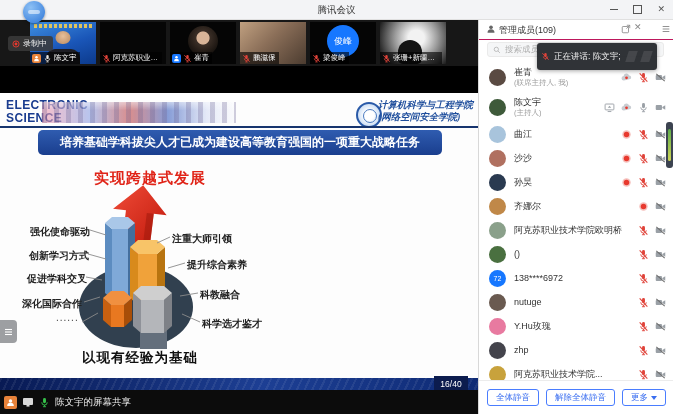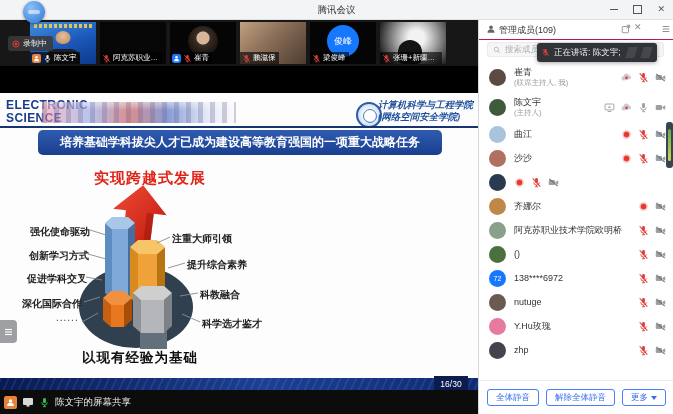--- a/index.html
+++ b/index.html
@@ -97,21 +97,21 @@
   .panel{position:absolute;left:478px;top:19px;width:195px;height:395px;background:#fff;border-left:1px solid #d8d8d8;box-sizing:border-box;}
   .p-header{position:absolute;left:0;top:0;width:100%;height:20px;border-bottom:1px solid #be185d;}
   .p-title{position:absolute;left:20px;top:5px;font-size:9px;color:#333;}
   .p-person{position:absolute;left:7px;top:5px;width:10px;height:10px;}
   .p-popout{position:absolute;left:142px;top:5px;width:10px;height:10px;}
   .p-close{position:absolute;left:155px;top:4px;font-size:9px;color:#888;line-height:1;}
   .p-menu{position:absolute;left:182px;top:5px;width:10px;height:10px;}
   .p-search{position:absolute;left:8px;top:23px;width:177px;height:15px;background:#f5f6f7;border:1px solid #eaeaea;
     border-radius:3px;display:flex;align-items:center;gap:4px;padding-left:5px;box-sizing:border-box;color:#b0b0b0;font-size:8.5px;}
   .p-search svg{width:8px;height:8px;}
-  .toast{position:absolute;left:58px;top:24px;width:120px;height:19px;background:rgba(35,38,43,.94);border-radius:3px;
+  .toast{position:absolute;left:58px;top:24px;width:120px;height:27px;background:rgba(35,38,43,.94);border-radius:3px;
     display:flex;align-items:center;gap:4px;padding:5px 4px;box-sizing:border-box;z-index:9;color:#f0f0f0;font-size:8.5px;
     box-shadow:0 1px 4px rgba(0,0,0,.35);white-space:nowrap;}
   .toast svg{width:9px;height:9px;flex:0 0 auto;}
   .wm{width:9px;height:11px;background:rgba(255,255,255,.10);transform:skewX(-18deg);margin-left:2px;flex:0 0 auto;}
   .m-list{position:absolute;left:0;top:43px;width:195px;height:319px;overflow:hidden;}
   .member-row{display:flex;align-items:center;height:24px;padding:0 8px 0 10px;box-sizing:border-box;}
   .member-row.tall{height:30px;}
   .m-avatar{width:17px;height:17px;border-radius:50%;flex:0 0 auto;margin-right:8px;display:flex;align-items:center;
     justify-content:center;color:#fff;font-size:7px;background:#888;}
   .m-text{flex:1;min-width:0;line-height:1.2;}
@@ -343,21 +343,21 @@
         <div class="slide-label ll-2">促进学科交叉</div>
         <div class="slide-label ll-3">深化国际合作</div>
         <div class="slide-label ll-4">......</div>
         <div class="slide-label rl-0">注重大师引领</div>
         <div class="slide-label rl-1">提升综合素养</div>
         <div class="slide-label rl-2">科教融合</div>
         <div class="slide-label rl-3">科学选才鉴才</div>
       </div>
 
     <div class="ppt-bar"></div>
-    <div class="page-box">16/30</div>
+    <div class="page-box">16/40</div>
   </div>
 
   <div class="side-toggle">
     <svg width="9" height="8" viewBox="0 0 9 8">
       <g stroke="#fff" stroke-width="1.1">
           <path d="M1 1.5h7"></path>
           <path d="M1 4h7"></path>
           <path d="M1 6.5h7"></path>
         </g>
     </svg>
@@ -548,20 +548,24 @@
               <svg viewBox="0 0 12 12">
                 <rect x="0.8" y="3.4" width="6.8" height="5.2" rx="1" fill="#9aa0a6"></rect>
                 <path d="M8 5.4 11.2 3.6v4.8L8 6.6z" fill="#9aa0a6"></path>
                 <line x1="1.4" y1="2" x2="10.6" y2="10" stroke="#6e6e6e" stroke-width="1.2"></line>
               </svg>
             </span>
           </span>
   </div>
         <div class="member-row">
     <span class="m-avatar" style="background: rgb(42, 58, 80);"></span>
+    <span class="m-text">
+      <span class="m-name">孙昊</span>
+
+    </span>
     <span class="m-icons">
             <span class="icn">
               <svg viewBox="0 0 12 12">
                 <circle cx="6" cy="6" r="4.6" fill="#f5c0bc"></circle>
                 <circle cx="6" cy="6" r="3" fill="#e8392e"></circle>
               </svg>
             </span>
             <span class="icn">
               <svg viewBox="0 0 12 12">
                 <rect x="4.4" y="1.2" width="3.2" height="5.6" rx="1.6" fill="#e0433a"></rect>
@@ -718,20 +722,44 @@
                 <path d="M8 5.4 11.2 3.6v4.8L8 6.6z" fill="#9aa0a6"></path>
                 <line x1="1.4" y1="2" x2="10.6" y2="10" stroke="#6e6e6e" stroke-width="1.2"></line>
               </svg>
             </span>
           </span>
   </div>
         <div class="member-row">
     <span class="m-avatar" style="background: rgb(68, 68, 76);"></span>
     <span class="m-text">
       <span class="m-name">zhp</span>
+
+    </span>
+    <span class="m-icons">
+            <span class="icn">
+              <svg viewBox="0 0 12 12">
+                <rect x="4.4" y="1.2" width="3.2" height="5.6" rx="1.6" fill="#e0433a"></rect>
+                <path d="M3 5.8a3 3 0 0 0 6 0" fill="none" stroke="#e0433a" stroke-width="1"></path>
+                <path d="M6 8.8v1.6M4.3 10.6h3.4" stroke="#e0433a" stroke-width="1" fill="none"></path>
+                <line x1="1.8" y1="1.6" x2="10.2" y2="10.4" stroke="#e0433a" stroke-width="1.2"></line>
+              </svg>
+            </span>
+            <span class="icn">
+              <svg viewBox="0 0 12 12">
+                <rect x="0.8" y="3.4" width="6.8" height="5.2" rx="1" fill="#9aa0a6"></rect>
+                <path d="M8 5.4 11.2 3.6v4.8L8 6.6z" fill="#9aa0a6"></path>
+                <line x1="1.4" y1="2" x2="10.6" y2="10" stroke="#6e6e6e" stroke-width="1.2"></line>
+              </svg>
+            </span>
+          </span>
+  </div>
+        <div class="member-row">
+    <span class="m-avatar" style="background: rgb(200, 162, 60);"></span>
+    <span class="m-text">
+      <span class="m-name">阿克苏职业技术学院...</span>
 
     </span>
     <span class="m-icons">
             <span class="icn">
               <svg viewBox="0 0 12 12">
                 <rect x="4.4" y="1.2" width="3.2" height="5.6" rx="1.6" fill="#e0433a"></rect>
                 <path d="M3 5.8a3 3 0 0 0 6 0" fill="none" stroke="#e0433a" stroke-width="1"></path>
                 <path d="M6 8.8v1.6M4.3 10.6h3.4" stroke="#e0433a" stroke-width="1" fill="none"></path>
                 <line x1="1.8" y1="1.6" x2="10.2" y2="10.4" stroke="#e0433a" stroke-width="1.2"></line>
               </svg>

